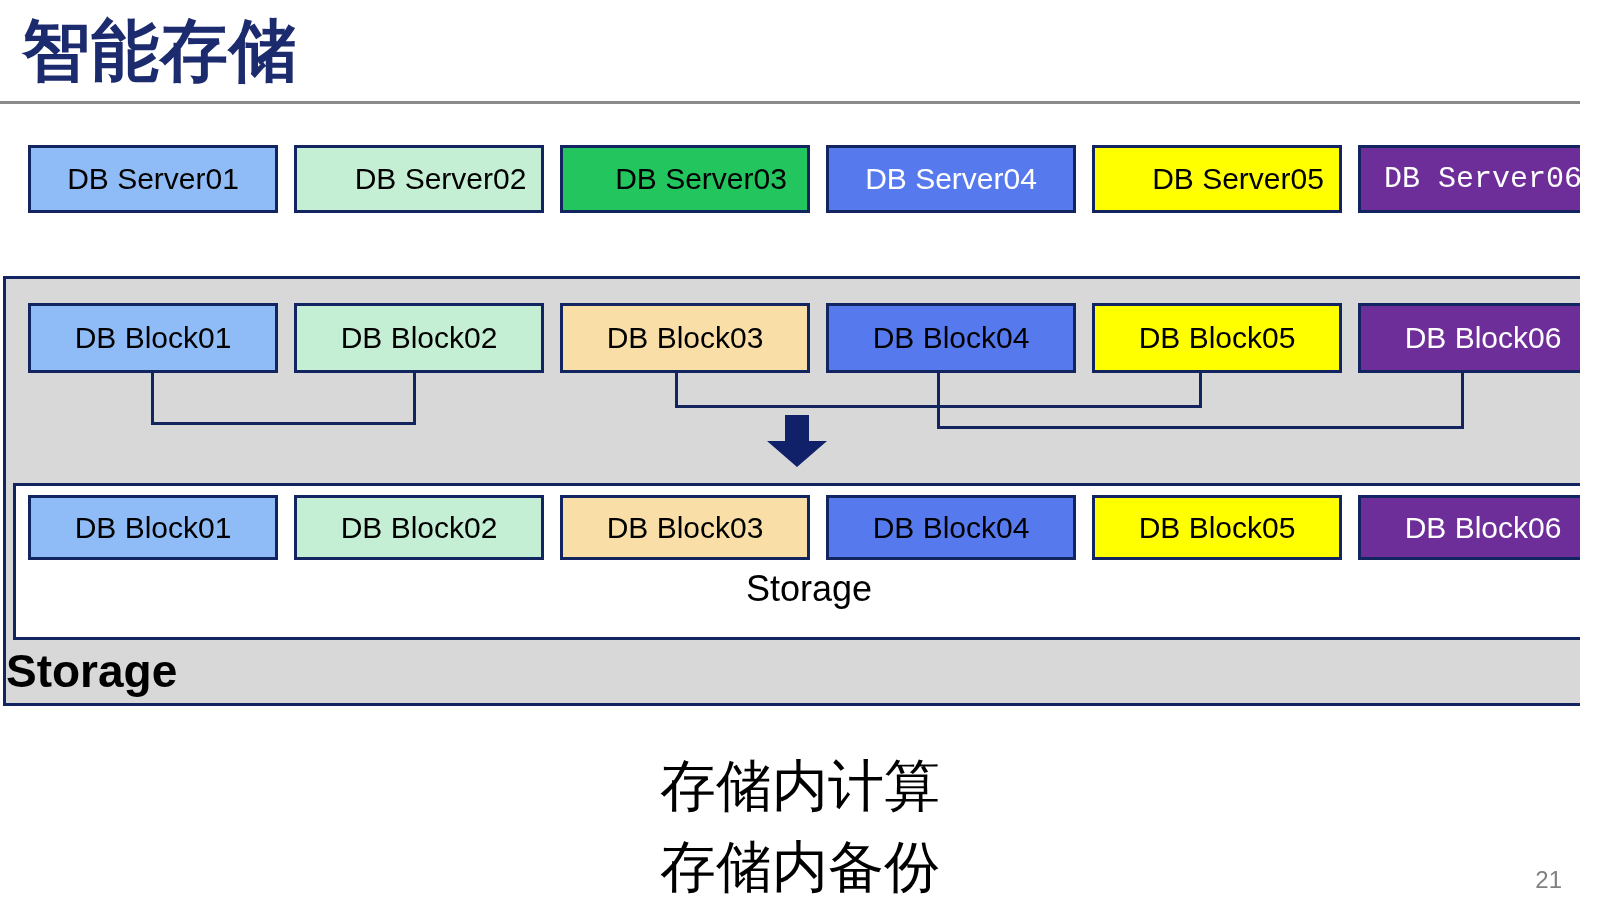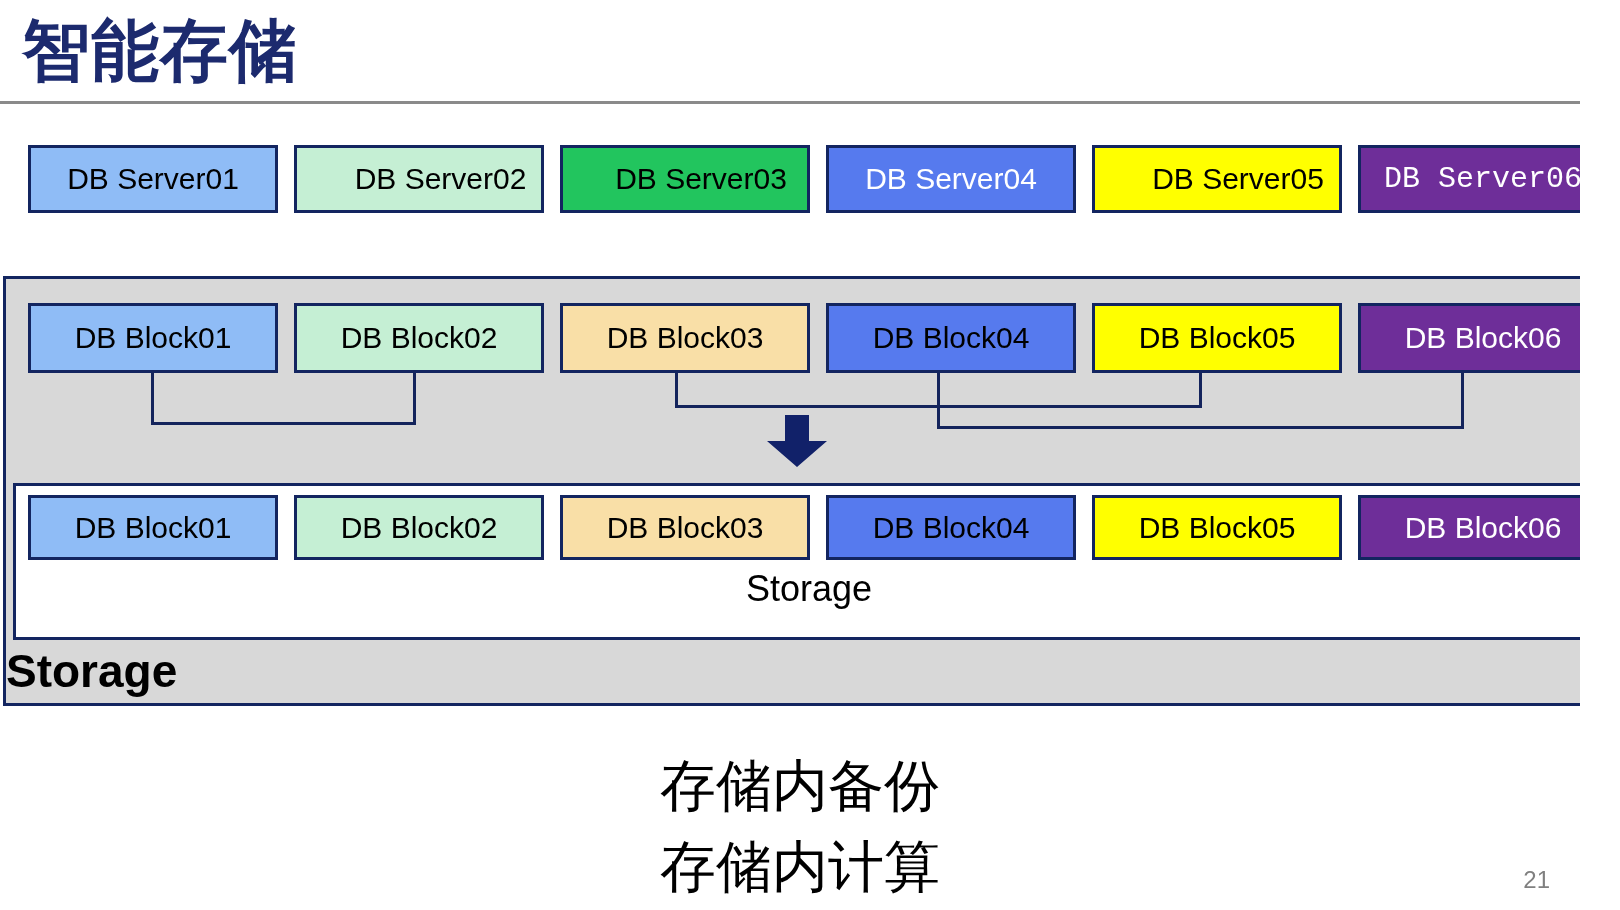--- a/index.html
+++ b/index.html
@@ -46,21 +46,21 @@
   .block-row-bottom .box{height:65px;}
   .backup-label{position:absolute;left:0;top:82px;width:100%;text-align:center;
                 font-size:36px;color:#000;}
 
   .storage-label{position:absolute;left:0;top:361px;width:100%;
                  font-size:46px;font-weight:700;color:#000;line-height:62px;}
 
   .caption{position:absolute;left:660px;top:745px;font-size:56px;line-height:81px;
            color:#000;}
 
-  .page-number{position:absolute;right:30px;top:866px;font-size:24px;color:var(--c-pagenum);}
+  .page-number{position:absolute;right:18px;top:866px;font-size:24px;color:var(--c-pagenum);}
 </style>
 </head>
 <body>
 
 <div class="slide">
 
   <div class="title">智能存储</div>
   <div class="rule"></div>
 
   <div class="row server-row">
@@ -100,18 +100,18 @@
         <div class="box" style="background: rgb(255, 255, 0); color: rgb(0, 0, 0);">DB Block05</div>
         <div class="box" style="background: rgb(110, 46, 153); color: rgb(255, 255, 255);">DB Block06</div>
       </div>
       <div class="backup-label">Storage</div>
     </div>
 
     <div class="storage-label">Storage</div>
   </div>
 
   <div class="caption">
+    <div>存储内计算</div>
     <div>存储内备份</div>
-    <div>存储内计算</div>
   </div>
 
   <div class="page-number">21</div>
 </div>
 
 </body></html>

